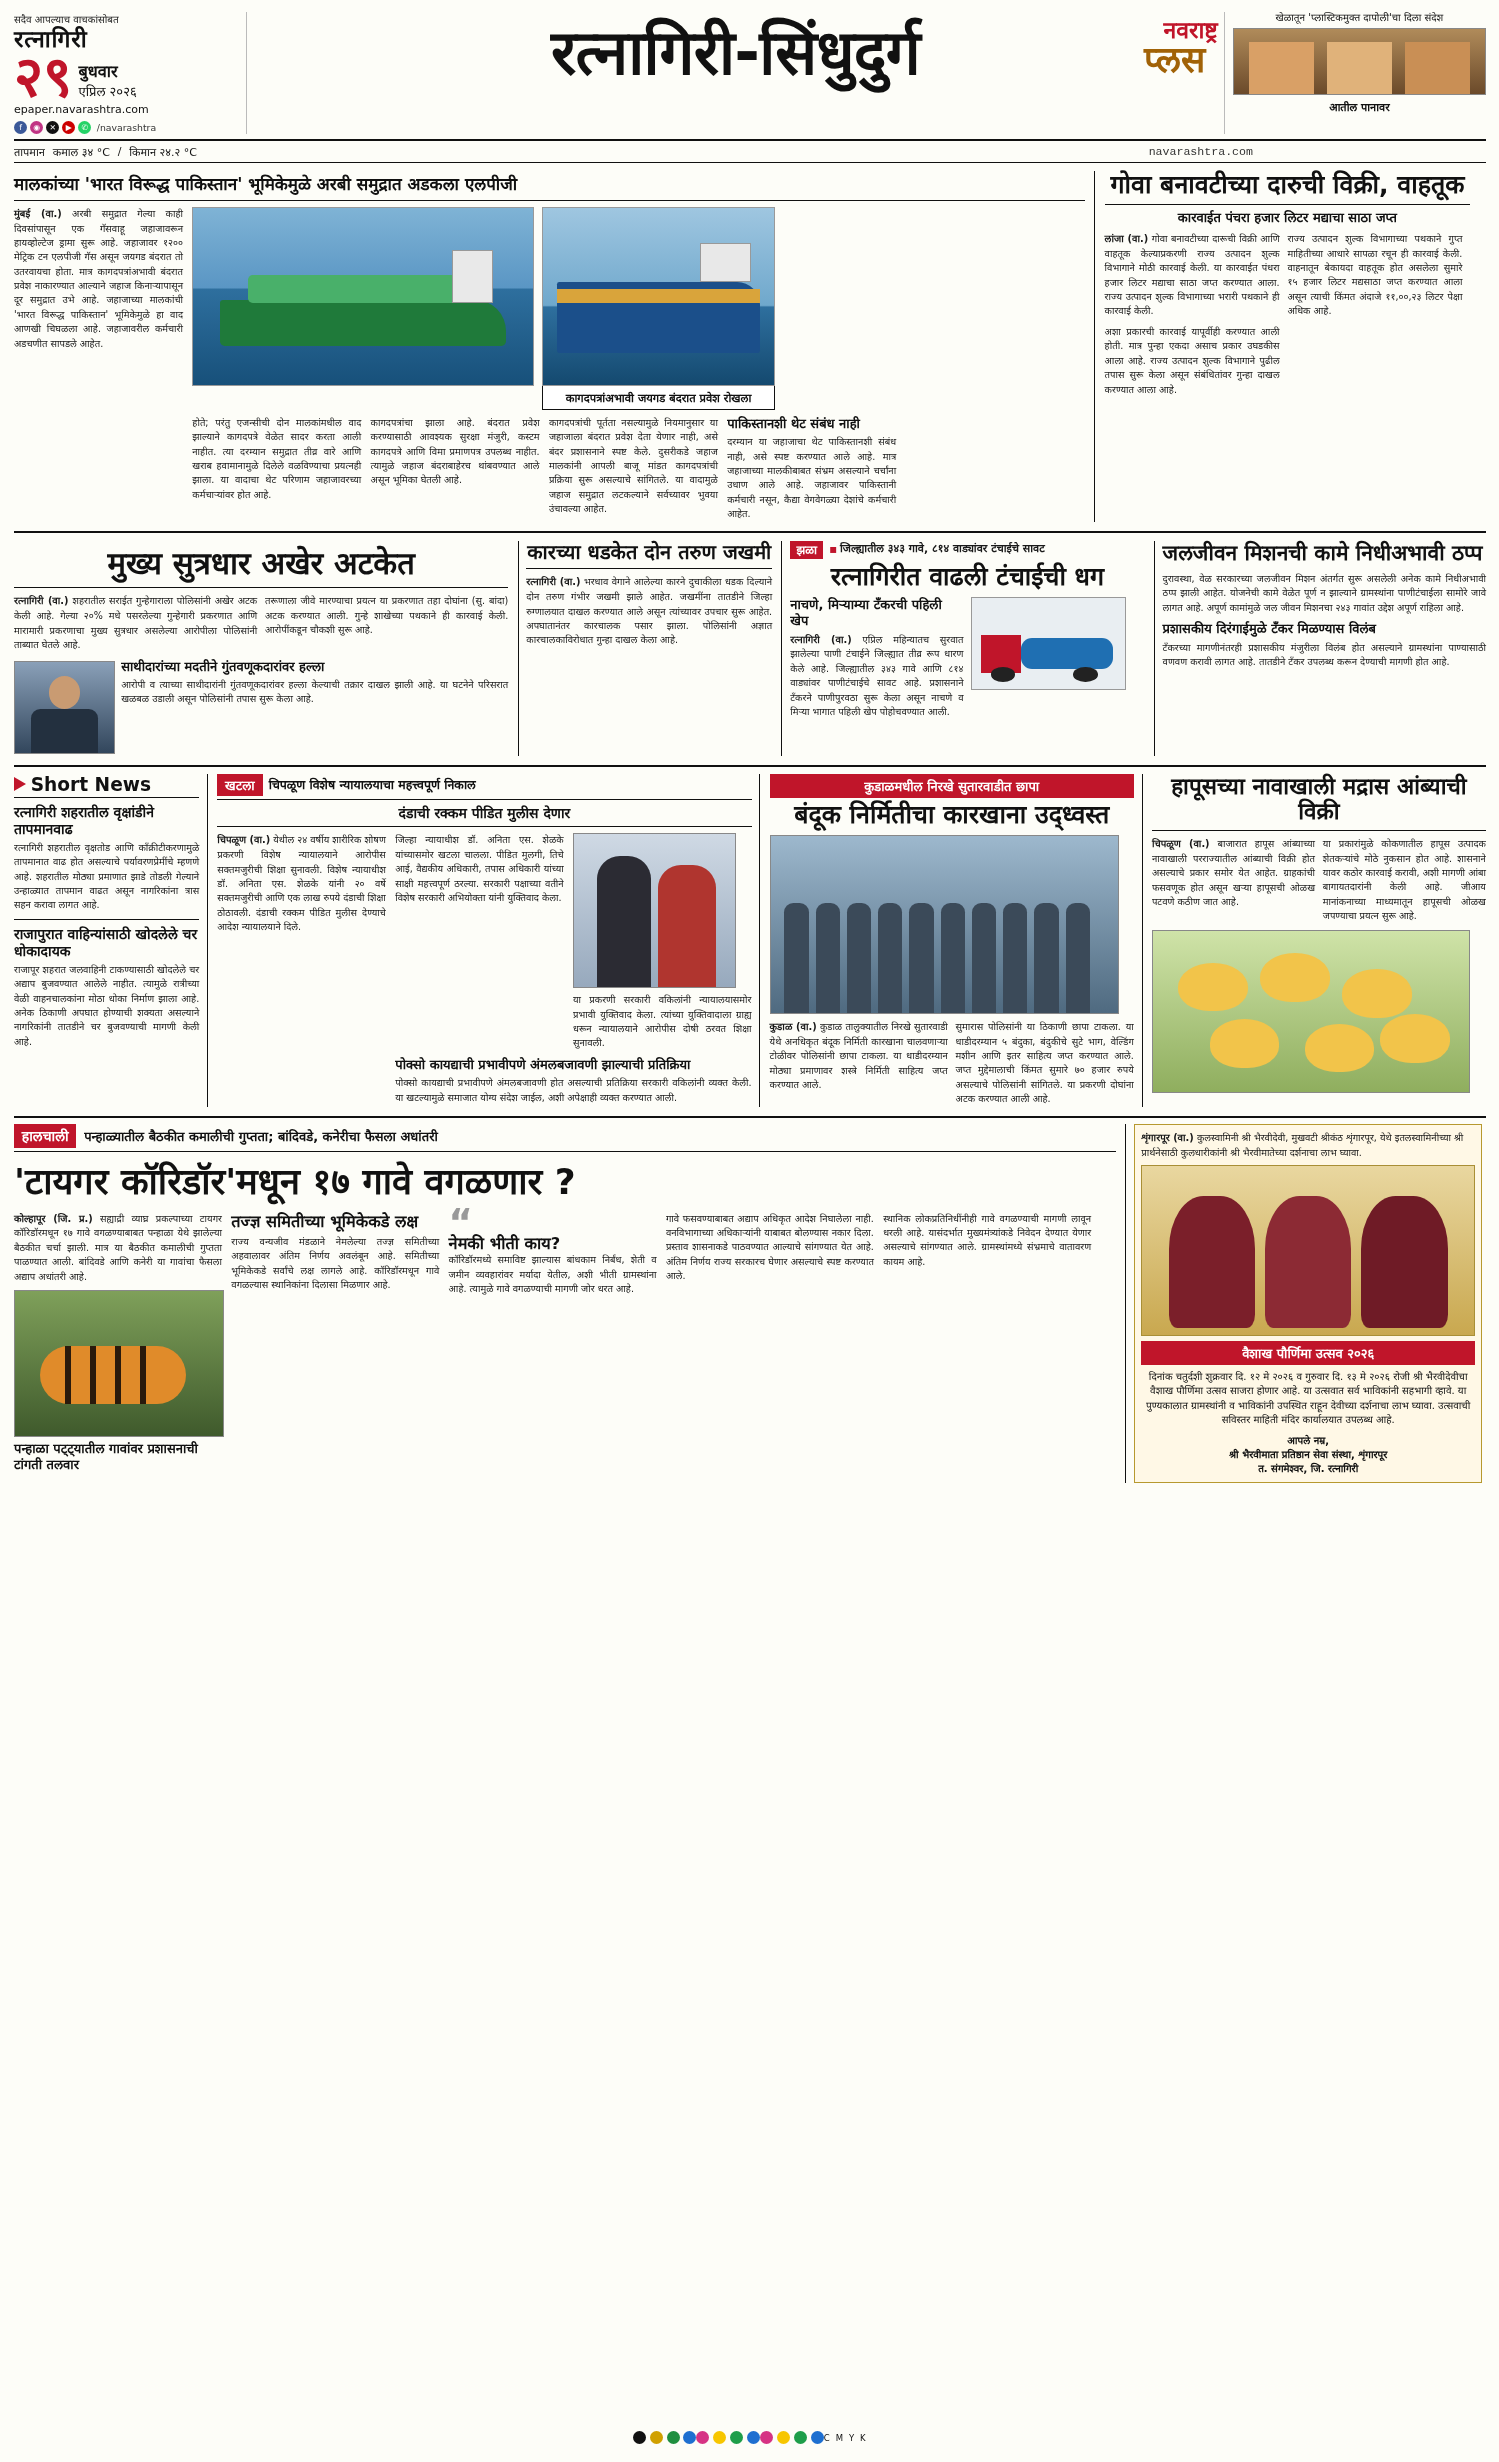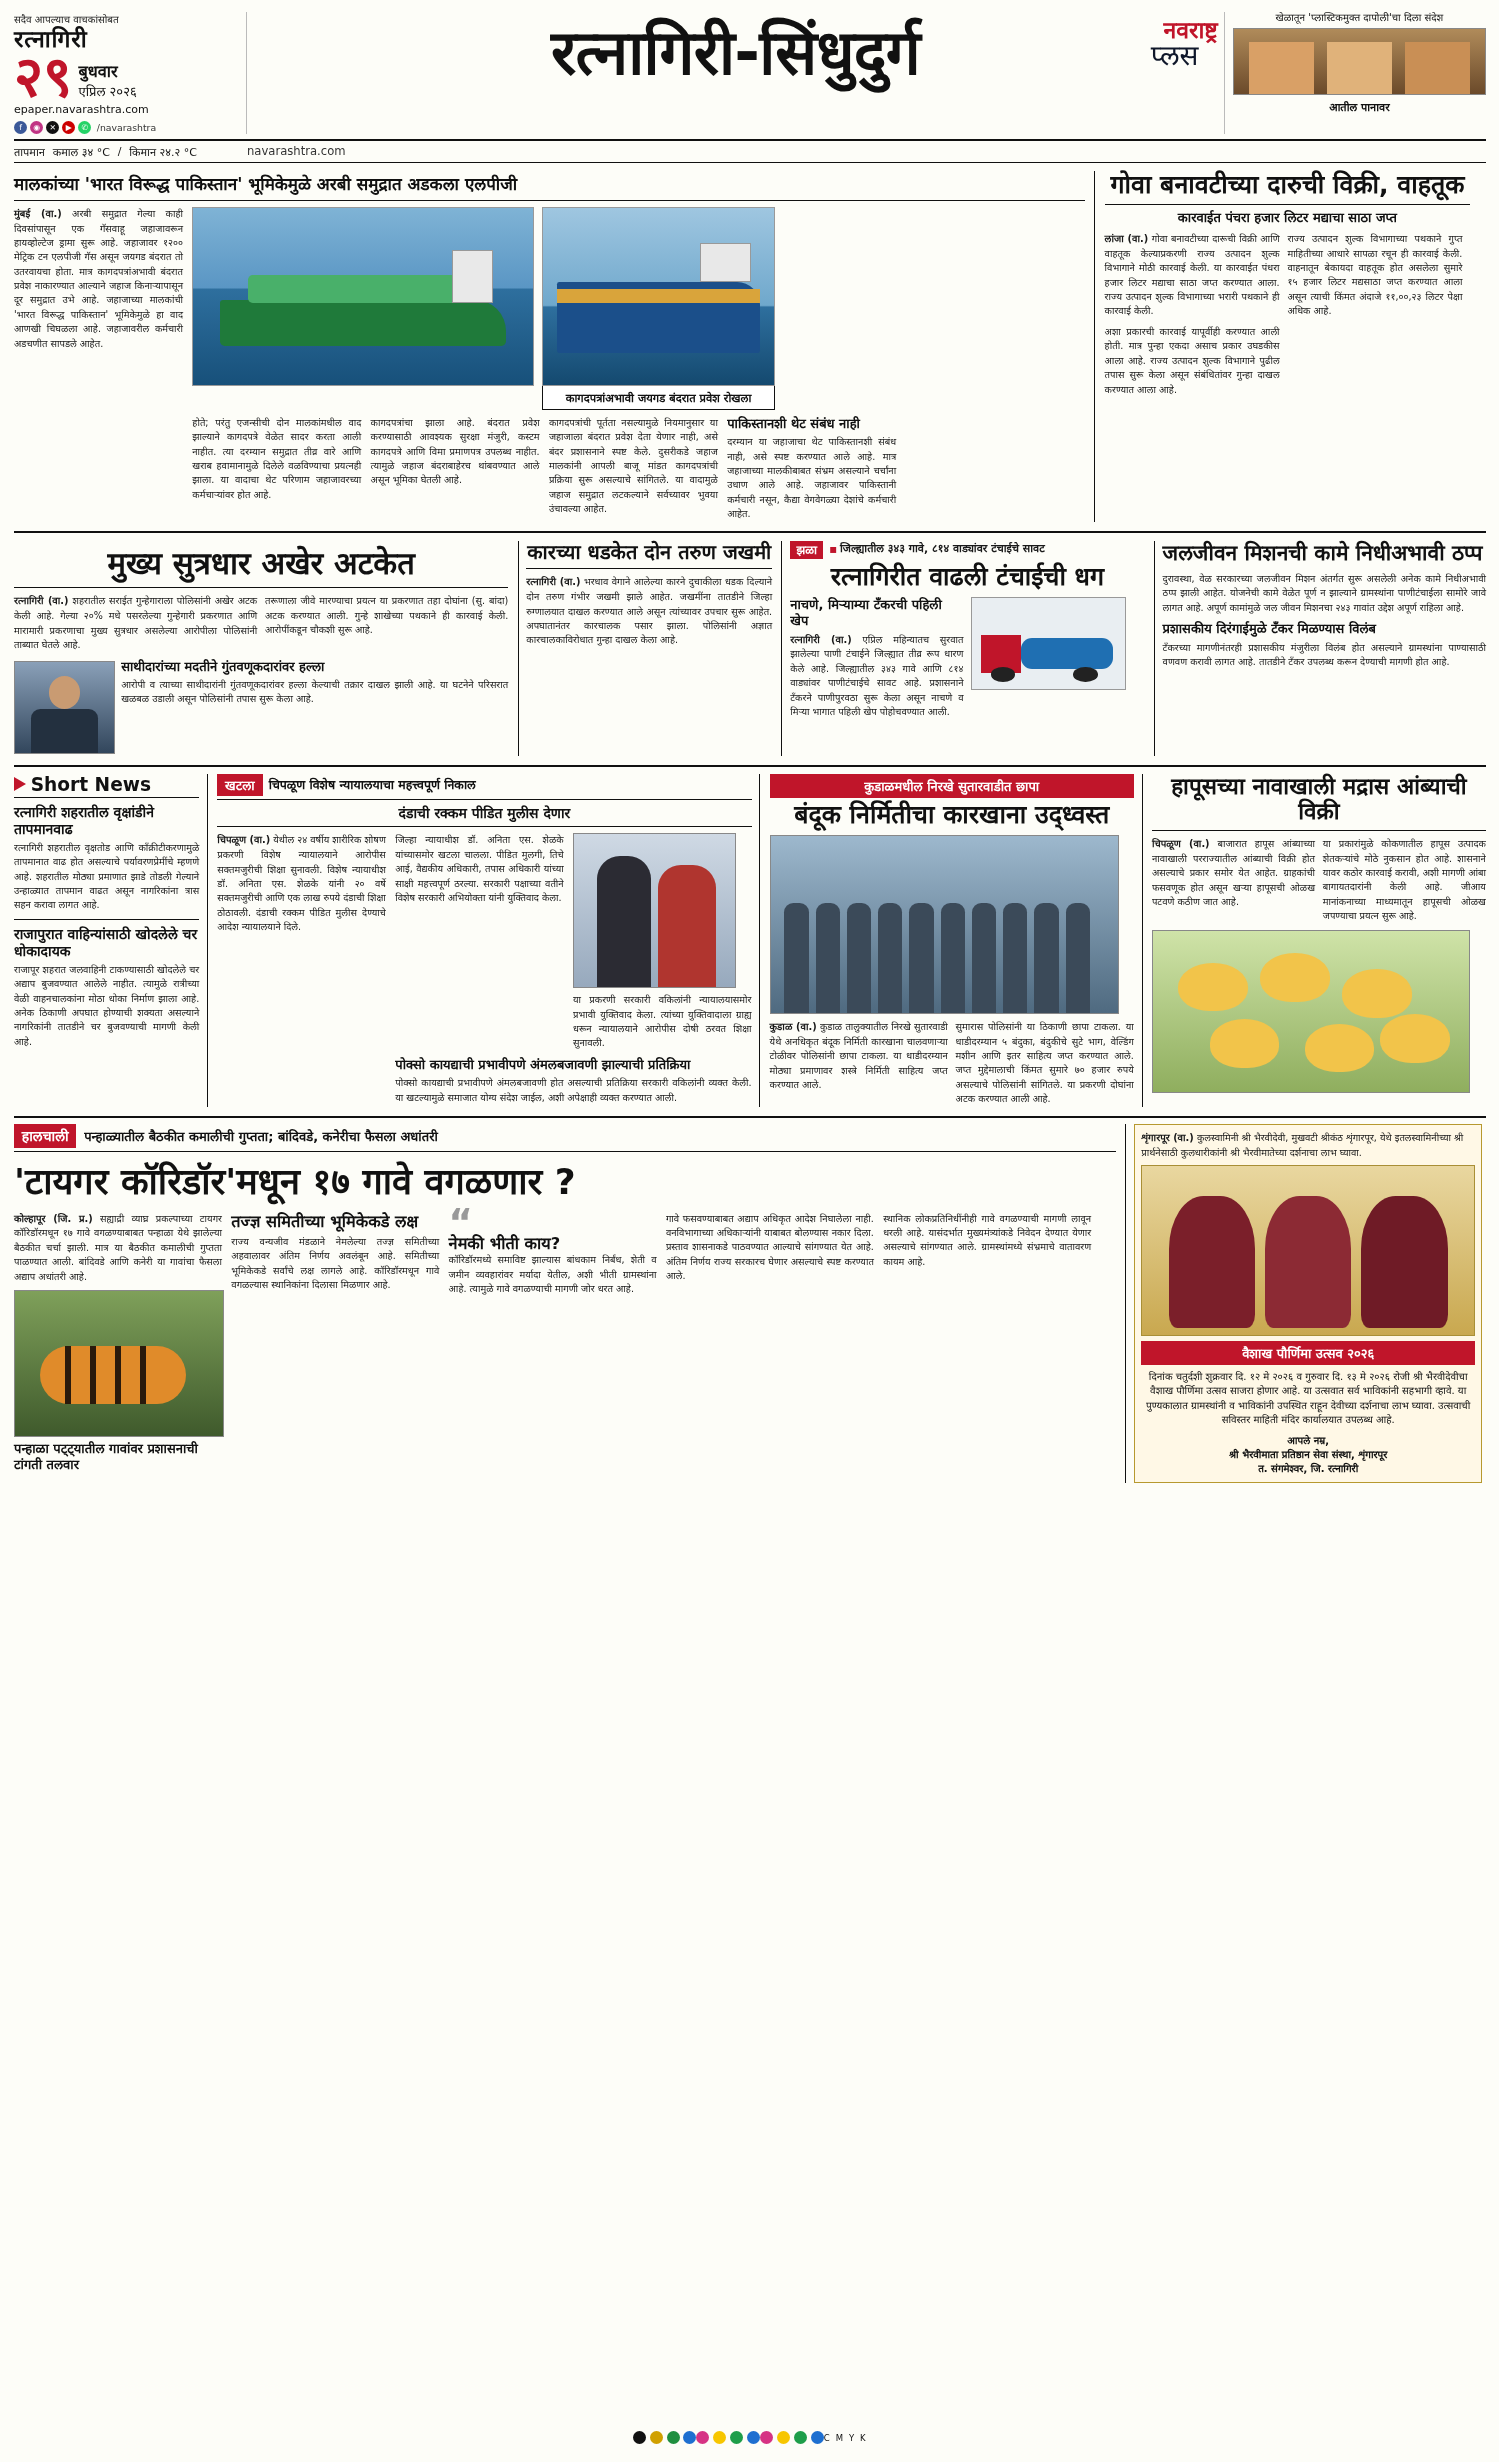--- a/index.html
+++ b/index.html
@@ -26,31 +26,31 @@
   .mh-epaper { font-size:11px; margin-top:3.1px; color:#111; }
   .mh-social { display:flex; gap:3.1px; align-items:center; margin-top:4.7px; font-size:9.3px; }
   .soc { width:13px; height:13px; border-radius:50%; background:#222; color:#fff; display:flex; align-items:center; justify-content:center; font-size:7.8px; }
   .soc.fb{background:#3b5998}.soc.ig{background:#c13584}.soc.x{background:#111}.soc.yt{background:#cc0000}.soc.wa{background:#25d366}
   .mh-handle { font-size:9.3px; color:#333; margin-left:2.3px; }
 
   .mh-center { flex:1; text-align:center; position:relative; padding:0 6.2px; }
   .mh-title { font-size:62px; font-weight:bold; line-height:1; letter-spacing:-0.8px; margin-top:9.3px; }
   .mh-logo { position:absolute; right:6.2px; top:6.2px; text-align:center; }
   .mh-logo .l1 { font-size:23px; font-weight:bold; color:#c0152a; line-height:1;margin-left:32px; }
-  .mh-logo .l2 { font-size:28px; font-weight:normal; color:#0f172a; line-height:1; }
+  .mh-logo .l2 { font-size:36px; font-weight:bold; color:#a16207; line-height:1; }
   .mh-right { width:262px; padding-left:7.8px; border-left:0.8px solid #bbb; text-align:center; }
   .mh-right .cap { font-size:10px; line-height:1.25; margin-bottom:3.1px; }
   .mh-thumb { width:100%; height:67px; background:linear-gradient(#b08b5a,#6b4a2a); border:0.8px solid #888; position:relative; overflow:hidden; }
   .mh-thumb .fig{position:absolute;bottom:0;width:26%;height:80%;background:#d9a066;}
   .mh-thumb .f1{left:6%}.mh-thumb .f2{left:37%;background:#e0b27a}.mh-thumb .f3{left:68%;background:#c98f55}
   .mh-right .more { font-size:11px; font-weight:bold; margin-top:3.9px; }
 
   .weather-bar { display:flex; align-items:center; border-bottom:1.6px solid #111; padding:3.1px 0; font-size:11px; }
   .wb-left { width:233px; display:flex; gap:7.8px; align-items:center; }
-  .wb-center { flex:1; text-align:left; font-size:11.6px; color:#333; }
+  .wb-center { flex:1; text-align:right; font-size:11.6px; color:#333;font-family:Liberation Mono, monospace; }
   .wb-right { width:233px; }
   .body-text { font-size:9.6px; line-height:1.5; text-align:justify; color:#1a1a1a; }
   .dateline { font-weight:bold; font-size:9.8px; }
   .bullet:before{content:"\25A0";color:#c0152a;margin-right:3.1px;font-size:7.8px;}
 
   
   .top-wrap { display:flex; gap:9.3px; margin-top:7.8px; }
   .top-main { width:1071px; }
   .top-side { width:376px; border-left:1.6px solid #111; padding-left:9.3px; }
   .t-head { font-size:36px; font-weight:bold; line-height:1.05; }

